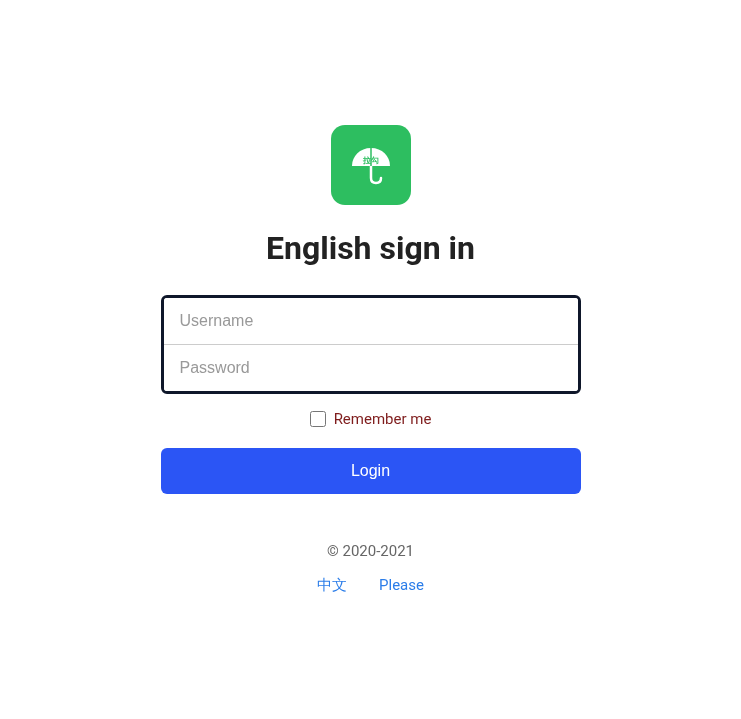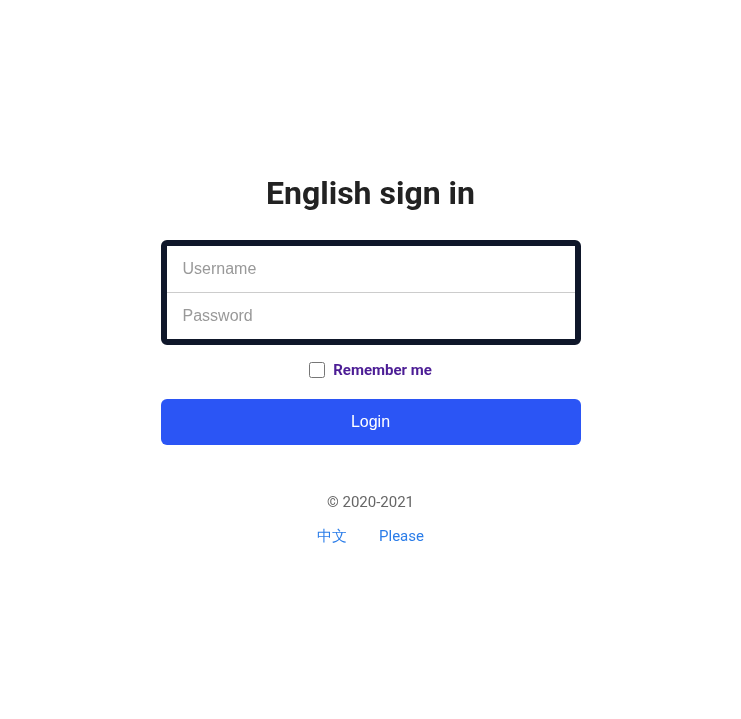--- a/index.html
+++ b/index.html
@@ -48,21 +48,21 @@
 
     .page-title {
       font-size: 32px;
       font-weight: 700;
       color: #222222;
       margin-bottom: 28px;
     }
 
     .form-container {
       width: 420px;
-      border: 6px solid #0f172a;
+      border: 3px solid #0f172a;
       border-radius: 6px;
       overflow: hidden;
       margin-bottom: 16px;
     }
 
     .form-input {
       width: 100%;
       padding: 14px 16px;
       font-size: 16px;
       border: none;
@@ -88,22 +88,21 @@
 
     .remember-checkbox {
       width: 16px;
       height: 16px;
       cursor: pointer;
       accent-color: #3366ff;
     }
 
     .remember-label {
       font-size: 15px;
-      color: #4c1d95;
-      font-weight: bold;
+      color: #7f1d1d;
     }
 
     .login-button {
       width: 420px;
       padding: 14px;
       background-color: #2b55f5;
       color: #ffffff;
       font-size: 16px;
       font-weight: 500;
       border: none;
@@ -129,20 +128,35 @@
       color: #2b7de9;
       text-decoration: none;
       cursor: pointer;
     }
   </style>
 </head>
 <body>
 
 <div class="page-container">
 
+  <div class="logo-wrapper">
+    <div class="logo-box">
+      <svg class="logo-umbrella" viewBox="0 0 50 50" fill="none" xmlns="http://www.w3.org/2000/svg">
+
+        <path d="M25 8 C14 8 6 16 6 26 L25 26 L25 8Z" fill="white"></path>
+        <path d="M25 8 C36 8 44 16 44 26 L25 26 L25 8Z" fill="white"></path>
+
+        <path d="M25 26 L25 38 Q25 43 30 43 Q35 43 35 38" stroke="white" stroke-width="2.5" fill="none" stroke-linecap="round"></path>
+
+        <line x1="25" y1="8" x2="25" y2="26" stroke="#2dbe60" stroke-width="1.5"></line>
+
+        <text x="25" y="23" text-anchor="middle" fill="#2dbe60" font-size="8" font-weight="bold" font-family="sans-serif">拉勾</text>
+      </svg>
+    </div>
+  </div>
 
   <h1 class="page-title">English sign in</h1>
 
   <div class="form-container">
     <input class="form-input" type="text" placeholder="Username" style="">
     <input class="form-input" type="password" placeholder="Password" style="">
   </div>
 
   <div class="remember-row">
     <input type="checkbox" class="remember-checkbox" style="">

